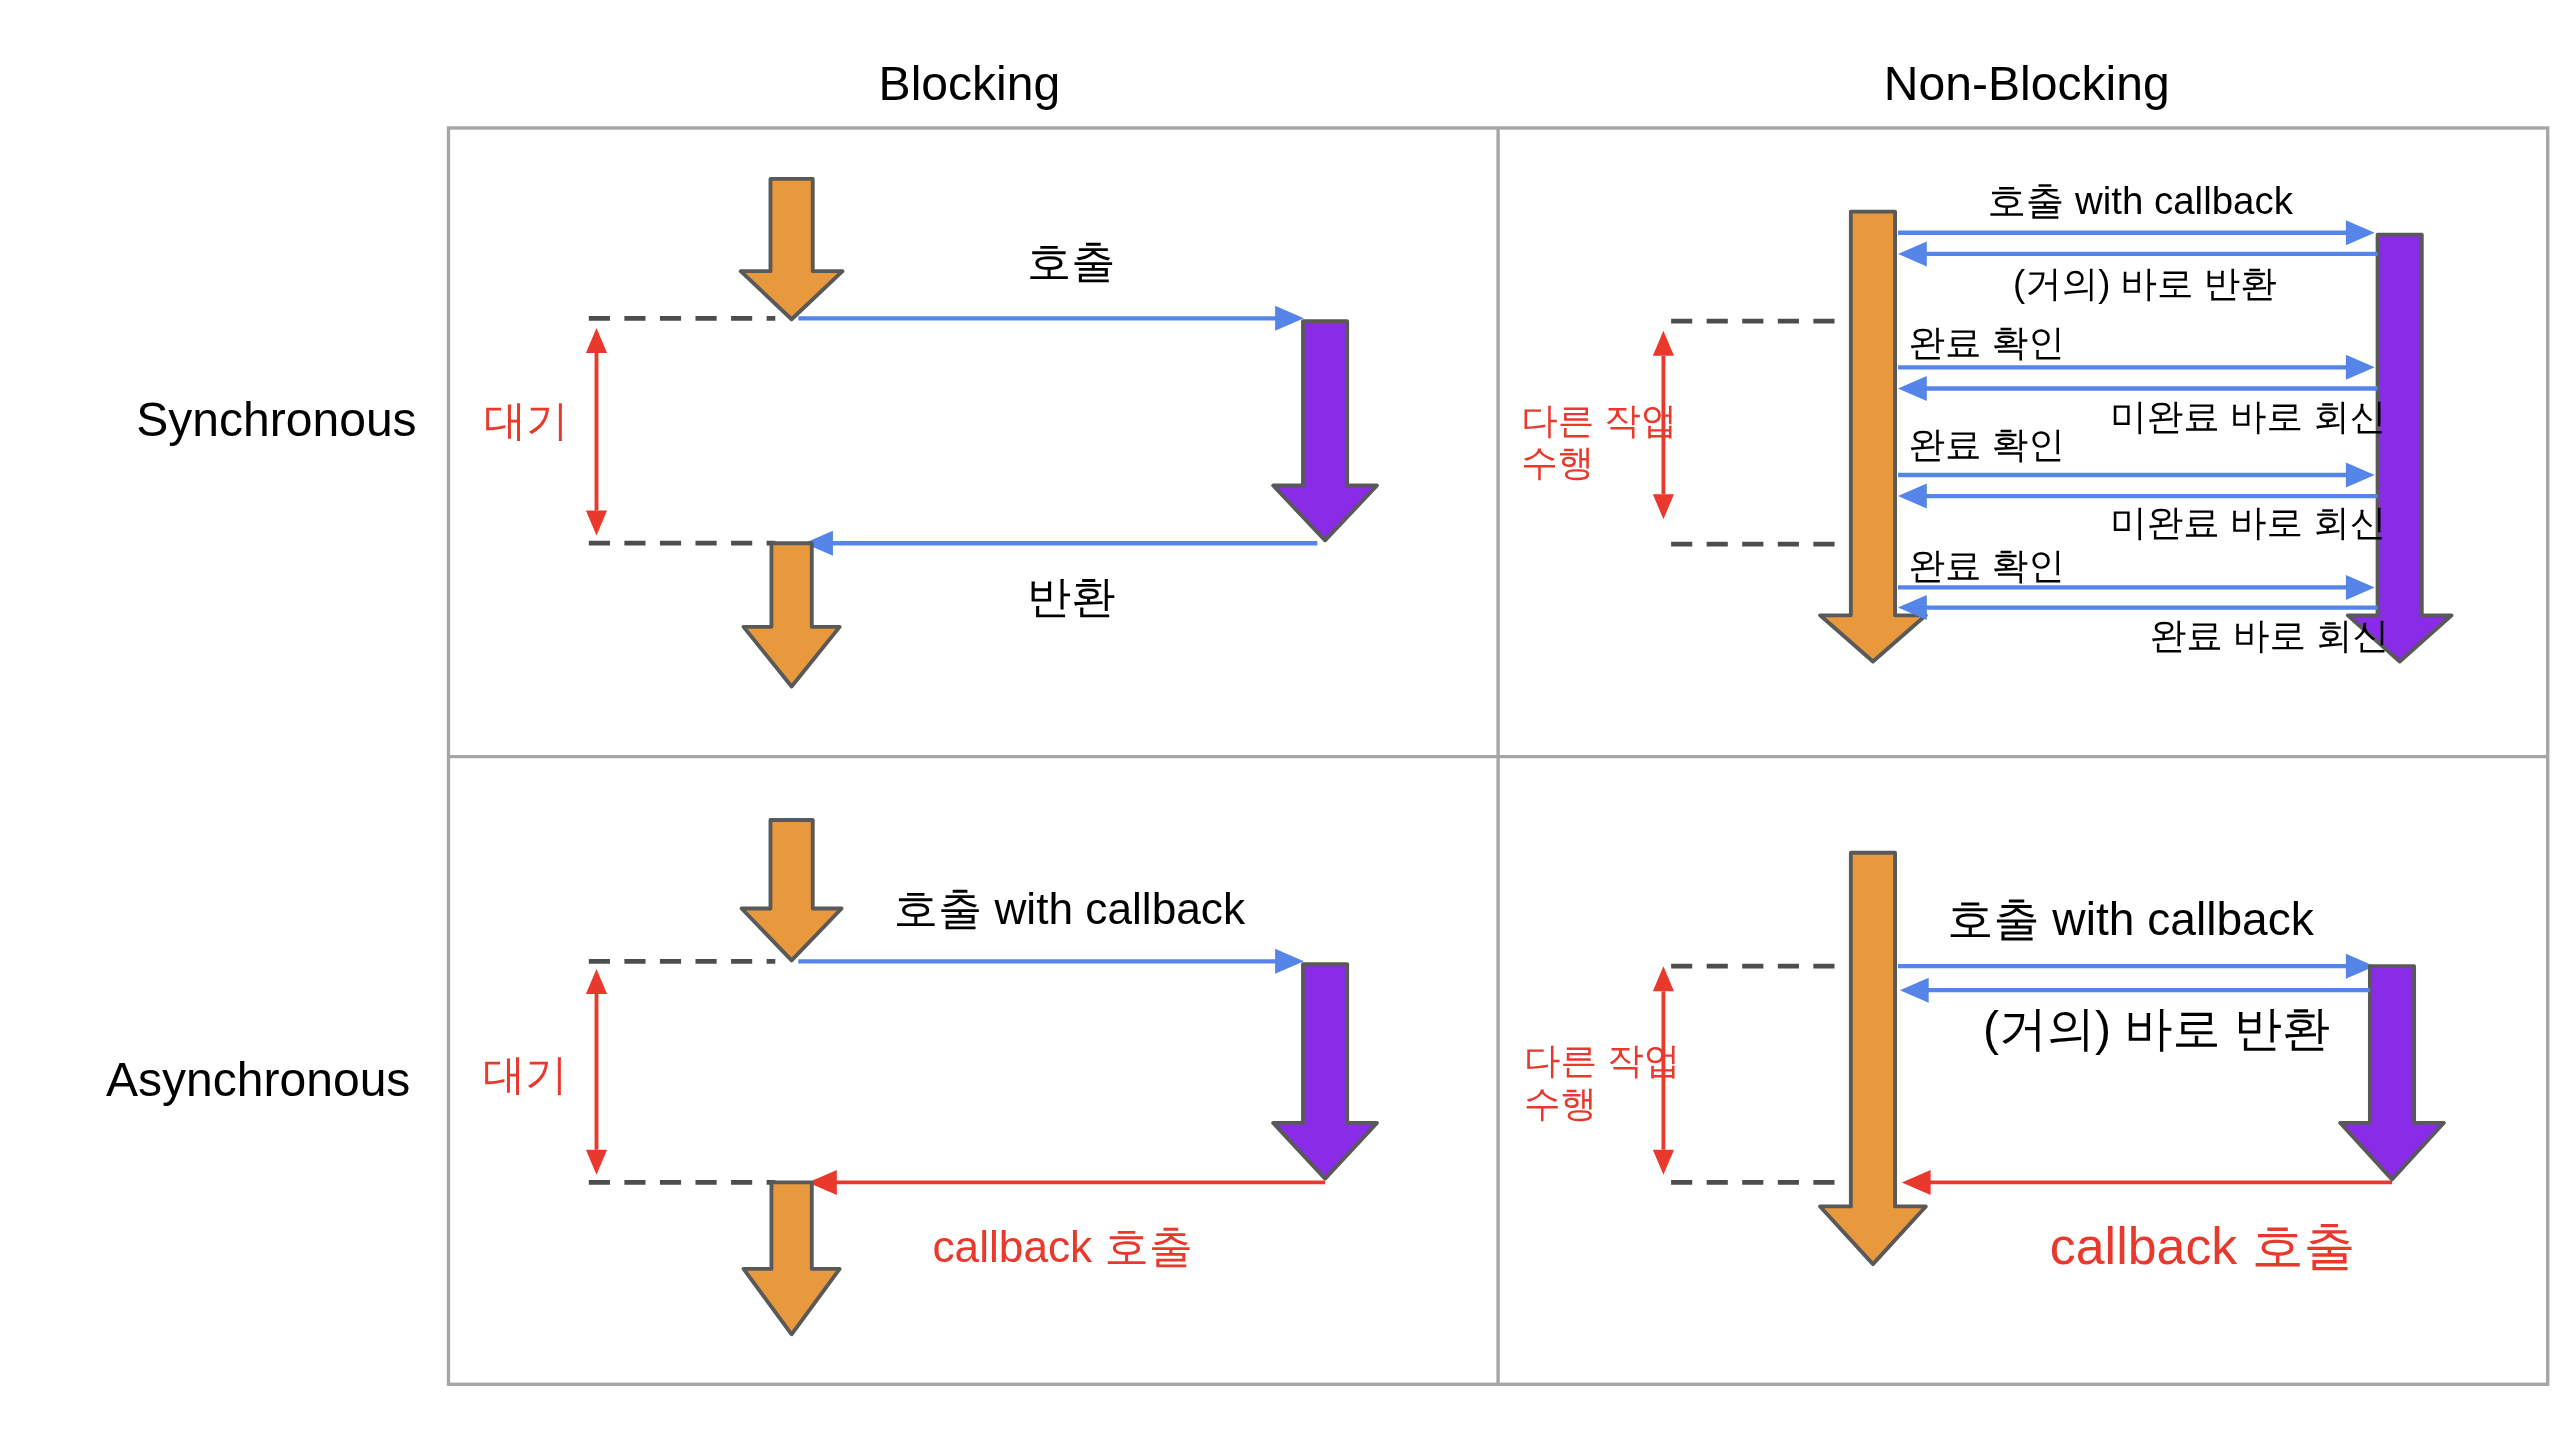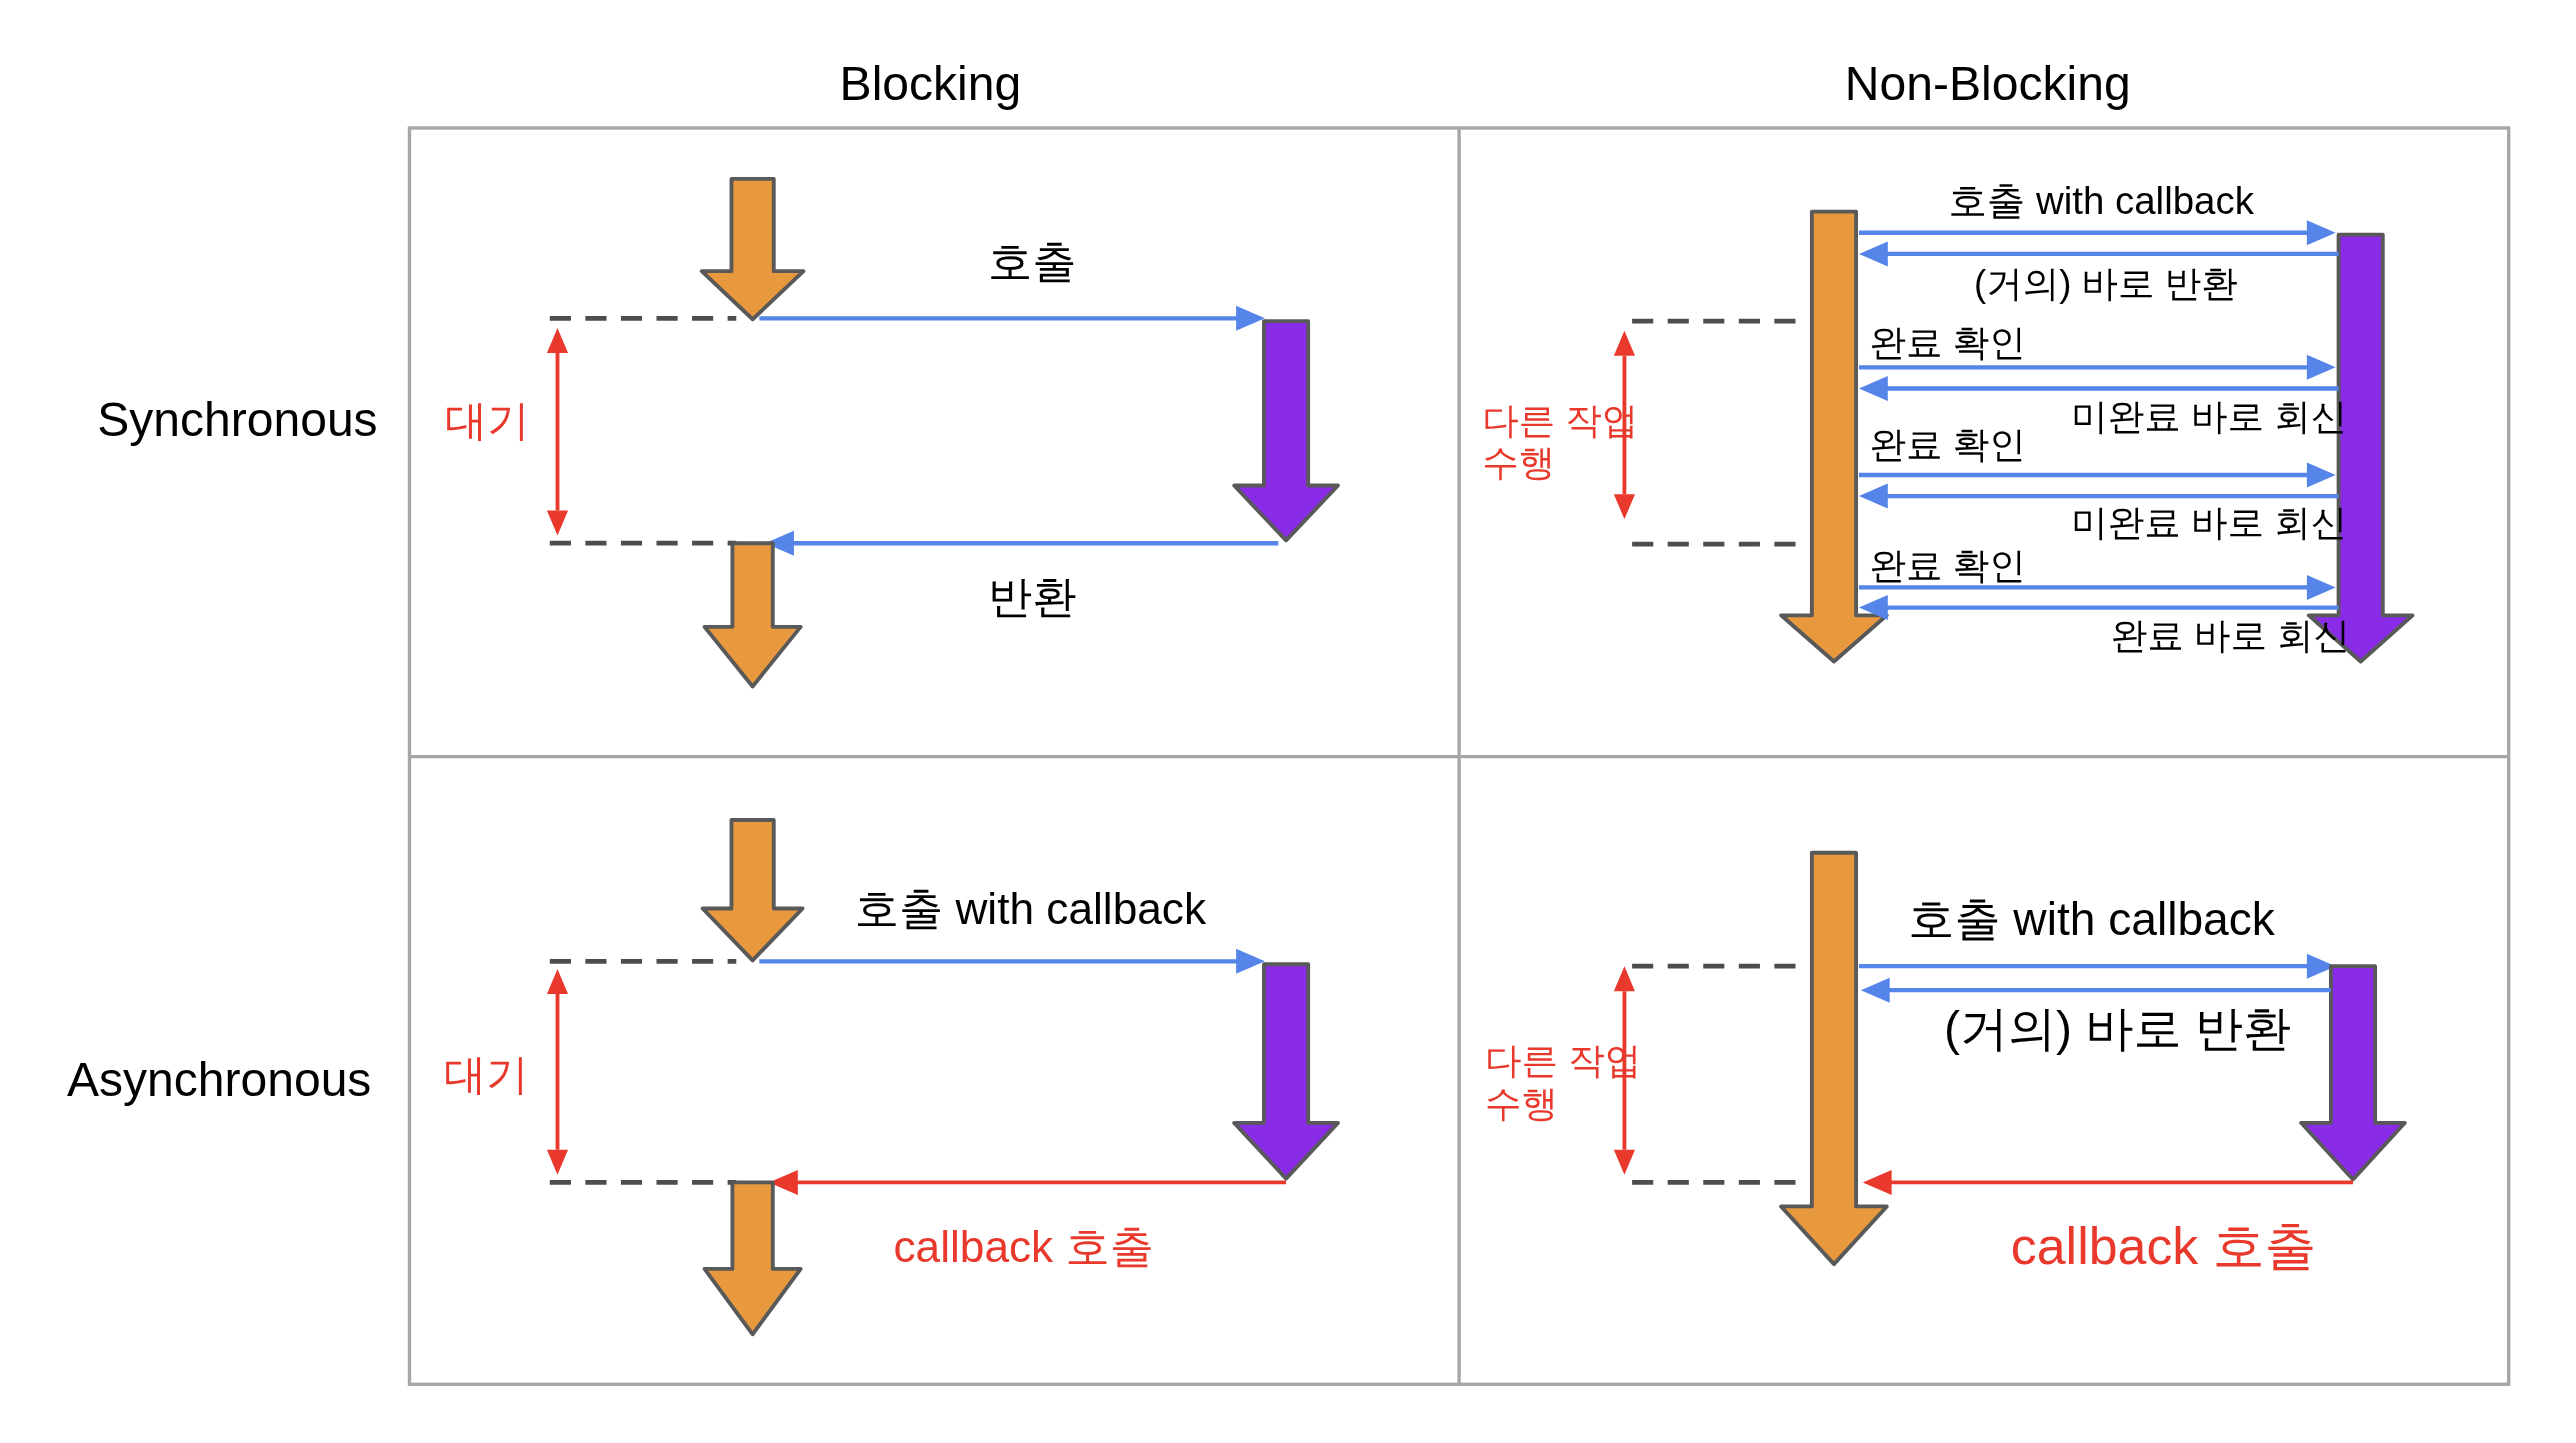--- a/index.html
+++ b/index.html
@@ -1,17 +1,17 @@
 <!DOCTYPE html>
 <html style="--c-orange: #E8983D; --c-purple: #8A2BE8; --c-blue: #5585E8; --c-red: #E8392C; --c-outline: #595959; --c-dash: #4D4D4D; --c-table_border: #A6A6A6; --c-text: #000000;"><head>
 <meta charset="utf-8">
 <style>
   html,body{margin:0;padding:0;background:#ffffff;}
   body{width:2576px;height:1444px;position:relative;font-family:"Liberation Sans",sans-serif;}
-  .stage{position:absolute;inset:0;}
+  .stage{position:absolute;inset:0;margin-left:39px;}
   svg{display:block;}
   
   .tbl{fill:none;stroke:var(--c-table_border);stroke-width:3.5;}
   .fat-orange{fill:var(--c-orange);stroke:var(--c-outline);stroke-width:4;stroke-linejoin:round;}
   .fat-purple{fill:var(--c-purple);stroke:var(--c-outline);stroke-width:4;stroke-linejoin:round;}
   .blue-line{stroke:var(--c-blue);stroke-width:4.5;fill:none;}
   .blue-head{fill:var(--c-blue);stroke:none;}
   .red-line{stroke:var(--c-red);stroke-width:4;fill:none;}
   .red-head{fill:var(--c-red);stroke:none;}
   .dash{stroke:var(--c-dash);stroke-width:5;fill:none;stroke-dasharray:22 15;}

